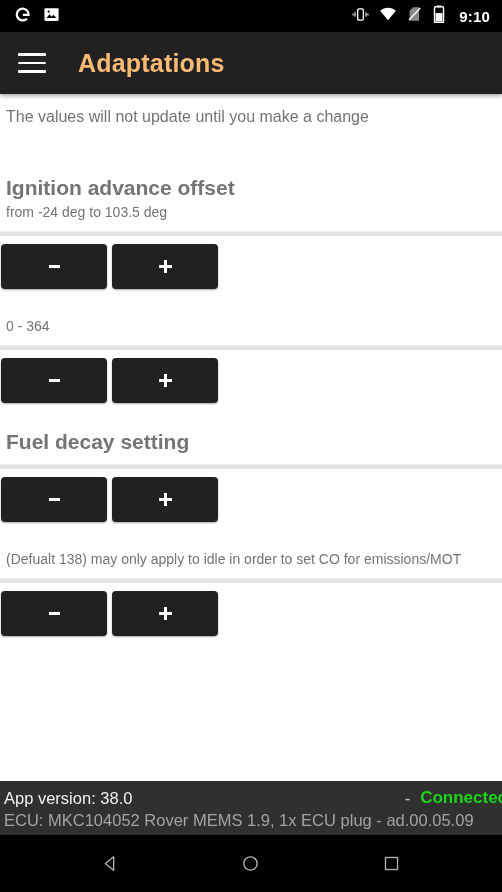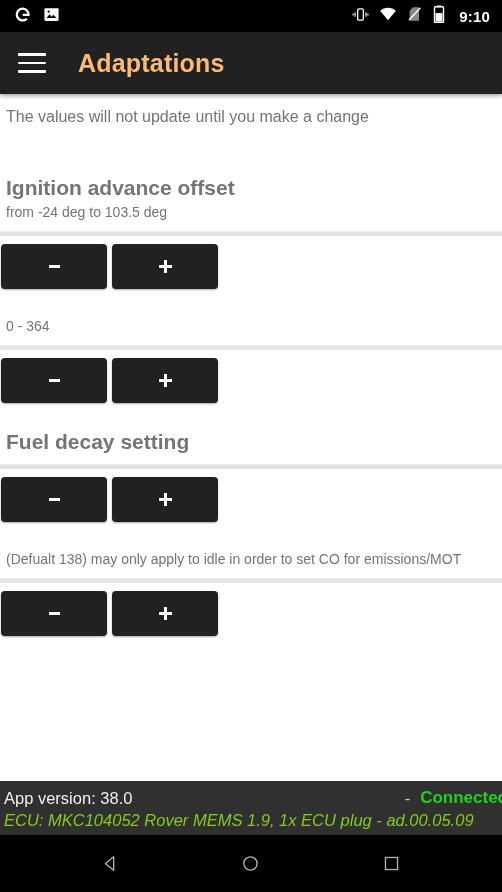--- a/index.html
+++ b/index.html
@@ -187,26 +187,25 @@
     font-size: 16.5px;
     padding-right: 10px;
   }
   .ss-conn {
     color: #1ad61a;
     font-size: 17px;
     font-weight: bold;
     margin-right: -6px;
   }
   .ss-line2 {
-    color: #84cc16;
+    color: #a3a3a3;
     font-size: 16.5px;
     white-space: nowrap;
     height: 25px;
     line-height: 24px;
-    font-style: italic;
   }
 
   
   .navbar {
     flex: 0 0 auto;
     height: 57px;
     background: #000000;
     display: flex;
     align-items: center;
     justify-content: space-around;

